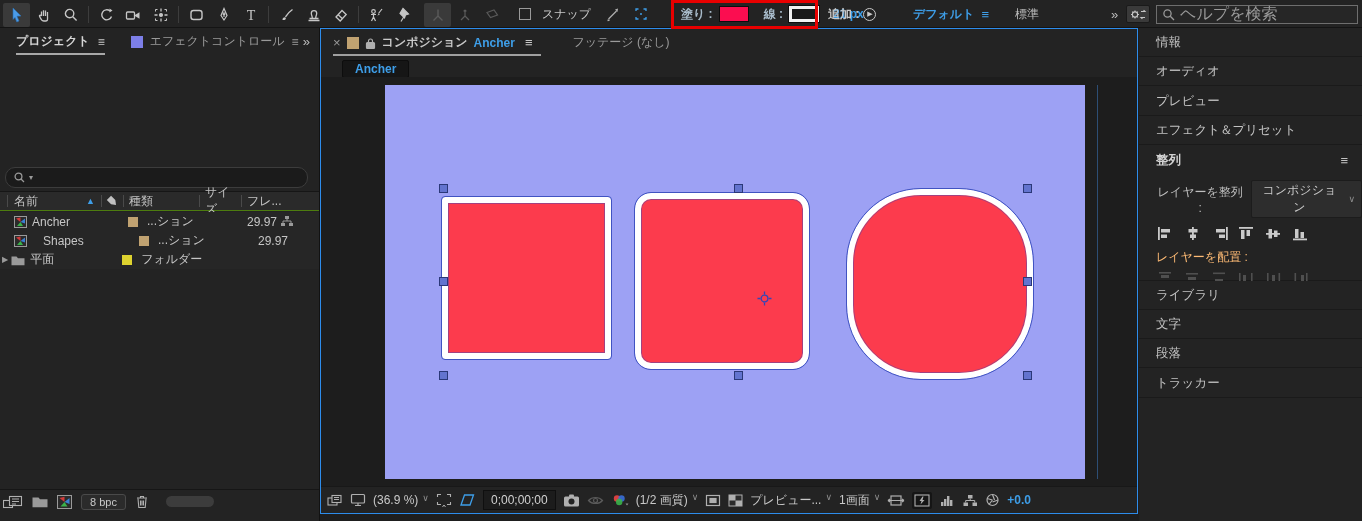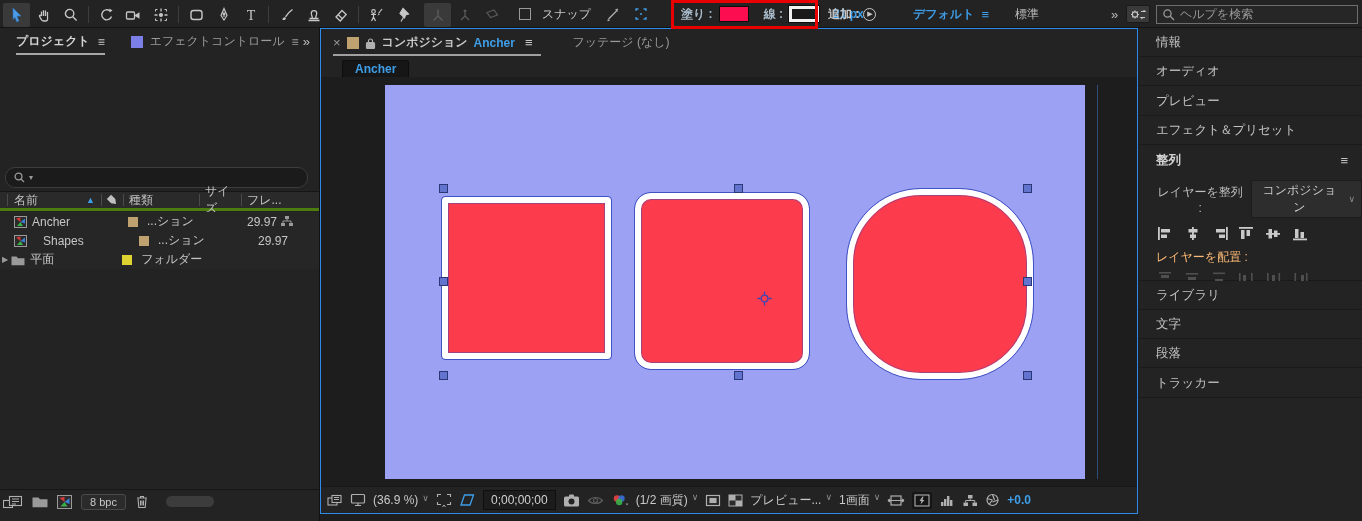--- a/index.html
+++ b/index.html
@@ -32,40 +32,40 @@
                 font-size:7px; color:#c9c9c9; margin-left:4px; }
   .ws-active { color:#3e9ee8; font-weight:bold; }
   .ws-menu { color:#3e9ee8; margin-left:7px; font-size:13px; }
   .ws-std { color:#bdbdbd; margin-left:26px; }
   .ws-ovf { color:#bdbdbd; margin-left:72px; font-size:13px; }
   .gearbox { width:24px; height:18px; background:#3a3a3a; border:1px solid #1a1a1a; border-radius:2px;
              display:flex; align-items:center; justify-content:center; }
   .help-search { width:202px; height:19px; background:#262626; border:1px solid #6e6e6e;
                  display:flex; align-items:center; padding:0 5px; gap:5px; }
   .help-search input { background:transparent; border:none; outline:none; color:#c9c9c9;
-                       font-family:"Liberation Sans", sans-serif; font-size:12px; width:160px; }
+                       font-family:"Liberation Sans", sans-serif; font-size:16px; width:160px; }
   .help-search input::placeholder { color:#9a9a9a; }
   .ann-box { position:absolute; left:671px; top:0px; width:147px; height:29px;
              border:3px solid #e80000; z-index:9; pointer-events:none; }
 
   
   .left-panel { position:absolute; left:0; top:28px; width:320px; height:493px;
                 background:#232323; border-right:1px solid #121212; }
   .lp-tabs { position:absolute; left:0; top:0; width:100%; height:27px; display:flex; align-items:center; }
   .lp-tab1 { margin-left:16px; color:#d6d6d6; font-weight:bold; display:flex; gap:8px; align-items:center;
              height:100%; border-bottom:2px solid #a8a8a8; padding-top:2px;}
   .lp-tab2 { margin-left:26px; color:#9a9a9a; display:flex; gap:7px; align-items:center;
              width:178px; overflow:hidden; white-space:nowrap; }
   .fx-swatch { width:12px; height:12px; background:#7d7fe8; flex:none; }
   .lp-ovf { position:absolute; right:9px; top:6px; color:#bdbdbd; font-size:13px; }
   .lp-search { position:absolute; left:5px; top:139px; width:303px; height:21px;
                background:#1b1b1b; border:1px solid #3c3c3c; border-radius:10px;
                display:flex; align-items:center; padding-left:7px; gap:2px; }
   .lp-header { position:absolute; left:0; top:163px; width:100%; height:20px;
-               background:#2a2a2a; border-top:1px solid #161616; border-bottom:3px solid #4d7c0f;
+               background:#2a2a2a; border-top:1px solid #161616; border-bottom:1px solid #4d7c0f;
                display:flex; align-items:center; color:#c3c3c3; }
   .col-div { width:1px; height:12px; background:#4a4a4a; flex:none; }
   .lp-row { position:absolute; left:0; width:100%; height:19px; display:flex; align-items:center;
             color:#c6c6c6; }
   .lp-row:nth-of-type(odd) { background:#262626; }
   .label-sq { width:10px; height:10px; flex:none; }
   .lp-footer { position:absolute; left:0; top:461px; width:100%; height:24px;
                background:#232323; border-top:1px solid #161616; display:flex; align-items:center; gap:9px;
                padding-left:3px; }
   .bpc-btn { border:1px solid #4a4a4a; border-radius:3px; background:#2b2b2b; color:#c9c9c9;

